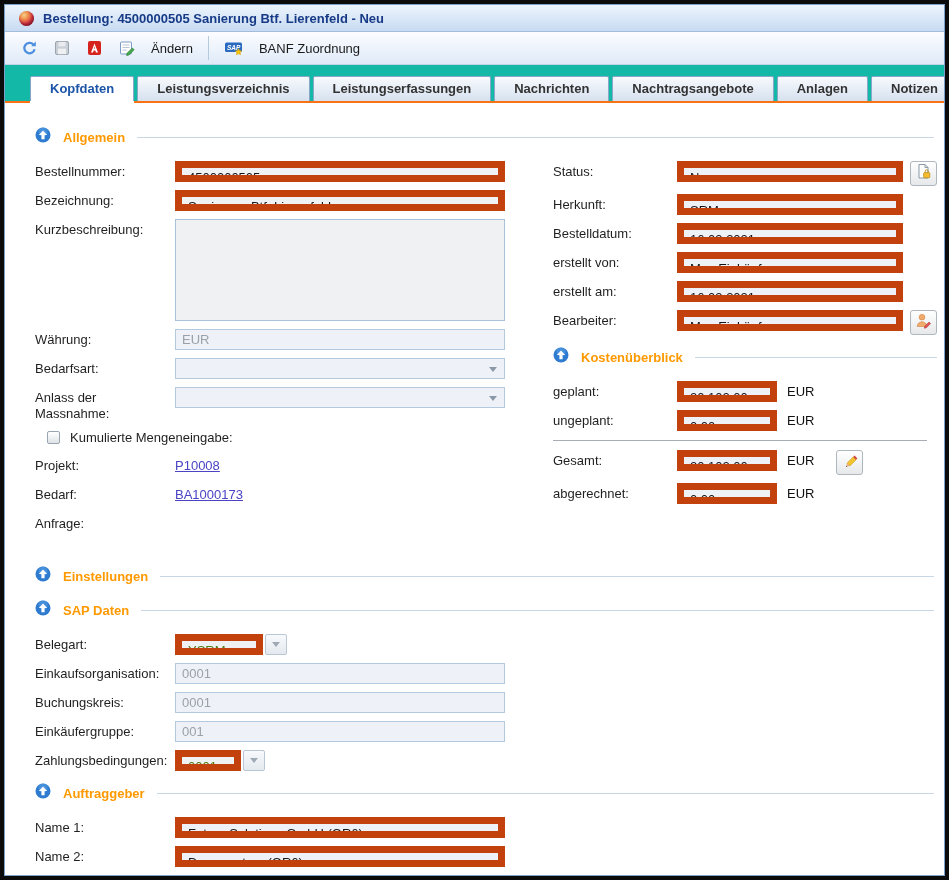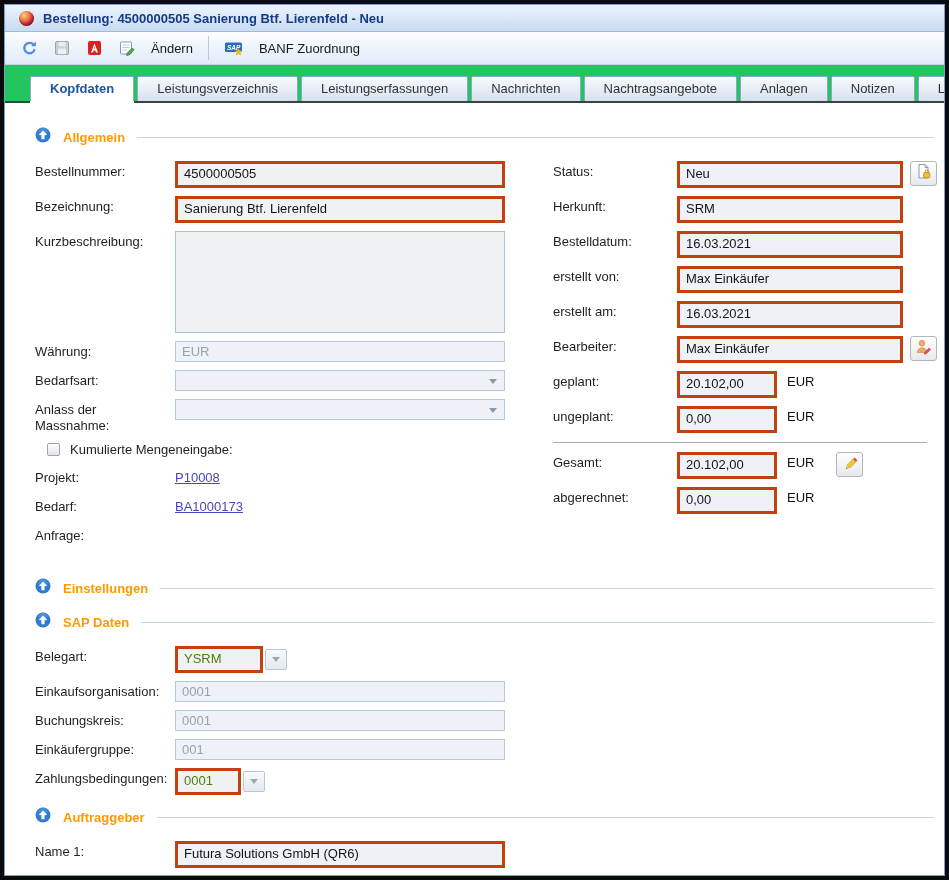--- a/index.html
+++ b/index.html
@@ -18,44 +18,44 @@
 
   
   .toolbar { height:33px; flex:0 0 33px; background:linear-gradient(#fcfdff,#dfeaf8);
              border-bottom:1px solid #c3d4e8; display:flex; align-items:center; padding:0 8px; }
   .tbtn { display:flex; align-items:center; gap:15px; padding:3px 7px; border:1px solid transparent;
           border-radius:3px; font-size:13px; color:#1b1b1b; cursor:default; }
   .tbtn svg { display:block; }
   .tsep { width:1px; height:24px; background:#b6cade; margin:0 7px; }
 
   
-  .tabrow { flex:0 0 38px; background:#22c55e; padding:11px 8px 0 25px;
-            display:flex; gap:3px; border-bottom:2px solid #404040; }
+  .tabrow { flex:0 0 38px; background:#14b8a6; padding:11px 8px 0 25px;
+            display:flex; gap:3px; border-bottom:2px solid #f97316; }
   .tab { height:25px; line-height:24px; padding:0 19px; font-size:13px; color:#333;
          background:linear-gradient(#f7fafd,#d6e1ef); border:1px solid #8aa7ca; border-bottom:none;
-         border-radius:2px 2px 0 0; position:relative; }
+         border-radius:2px 2px 0 0; position:relative;font-weight:bold; }
   .tab.active { background:#fff; color:#1d55a8; font-weight:bold; box-shadow:0 2px 0 0 #fff; z-index:2; }
 
   
   .content { flex:1; background:#fff; padding:14px 10px 0 30px; overflow:hidden; }
 
   .sec-header { display:flex; align-items:center; margin-bottom:14px; }
   .sec-header .ic { flex:0 0 16px; margin-right:12px; }
   .sec-title { color:#ff9900; font-weight:bold; font-size:13px; white-space:nowrap; }
   .sec-rule { flex:1; height:1px; background:#c9d6e6; margin-left:12px; }
 
   .cols { display:flex; align-items:flex-start; }
   .col-left { width:518px; flex:0 0 518px; }
   .col-right { flex:1; }
 
   .frow { display:flex; align-items:flex-start; margin-bottom:8px; }
   .flabel { width:140px; flex:0 0 140px; font-size:13px; color:#1f1f1f; line-height:16px; padding-top:3px; padding-right:6px; }
   .col-right .flabel { width:124px; flex:0 0 124px; }
 
-  .ibox { height:27px; border:3px solid #c2410c; background:#f0f1f3; font-size:13px; color:#141414;
+  .ibox { height:21px; border:7px solid #c2410c; background:#f0f1f3; font-size:13px; color:#141414;
           line-height:19px; padding:0 6px; overflow:hidden; white-space:nowrap; }
   .w-330 { width:330px; } .w-226 { width:226px; } .w-100 { width:100px; }
   .tarea { height:102px; width:330px; border:1px solid #a9c1da; background:#f0f1f3; }
   .col-right .ibox { background:#eef1f5; }
 
   .select { position:relative; height:21px; border:1px solid #b3c9de; background:#eef2f8;
             font-size:13px; line-height:19px; padding:0 22px 0 6px; color:#141414; }
   .select .arr { position:absolute; right:7px; top:8px; width:0; height:0;
                  border-left:4px solid transparent; border-right:4px solid transparent;
                  border-top:5px solid #8b99a7; }
@@ -252,20 +252,31 @@
             <span>
               <svg width="17" height="17" viewBox="0 0 17 17">
                     <circle cx="7" cy="5.2" r="2.9" fill="#f0aa6a" stroke="#c87f3e" stroke-width=".5"></circle>
                     <path d="M2.2 14.5 a4.8 4.8 0 0 1 9.6 0 Z" fill="#f0aa6a" stroke="#c87f3e" stroke-width=".5"></path>
                     <path d="M9.8 14.2 L14 10 L15.6 11.6 L11.4 15.8 L9.3 16.2 Z" fill="#e05252" stroke="#a83030" stroke-width=".5"></path>
                   </svg>
             </span>
           </div>
         </div>
 
+        <div class="sec-header mt12">
+          <span class="ic">
+            <svg width="16" height="16" viewBox="0 0 16 16">
+                  <circle cx="8" cy="8" r="7.5" fill="#2e7bd0"></circle>
+                  <circle cx="8" cy="5" r="4.5" fill="#5ba0e4" opacity=".55"></circle>
+                  <path d="M8 3.4 L12.2 8 H9.6 V12.2 H6.4 V8 H3.8 Z" fill="#fff"></path>
+                </svg>
+          </span>
+          <span class="sec-title">Kostenüberblick</span>
+          <span class="sec-rule"></span>
+        </div>
         <div class="frow">
           <div class="flabel">geplant:</div>
           <div class="ibox w-100">20.102,00</div>
           <div class="cur">EUR</div>
         </div>
         <div class="frow">
           <div class="flabel">ungeplant:</div>
           <div class="ibox w-100">0,00</div>
           <div class="cur">EUR</div>
         </div>

